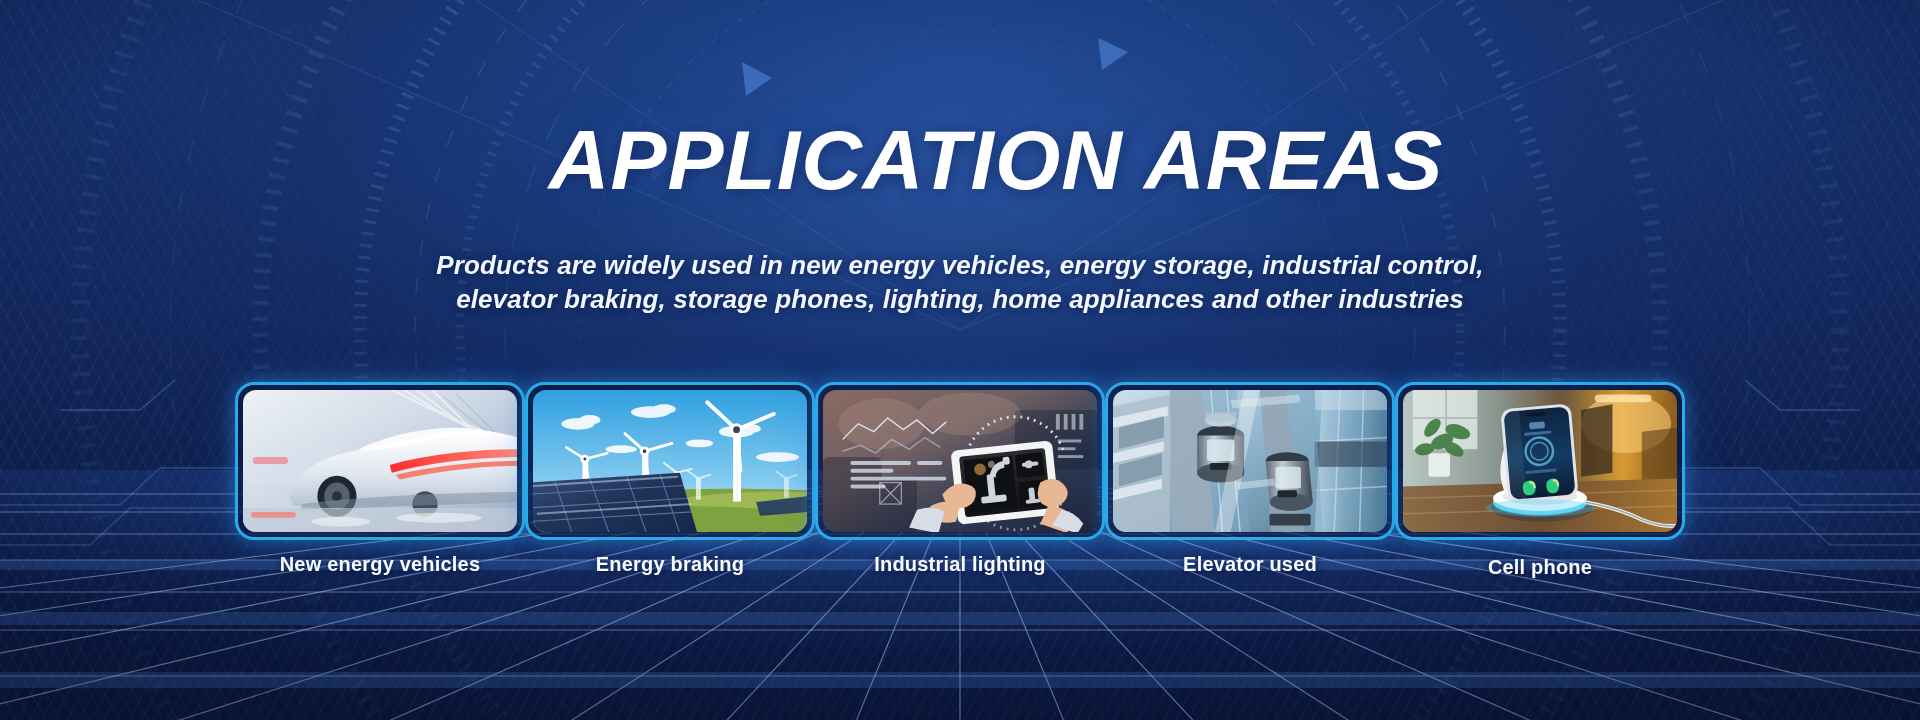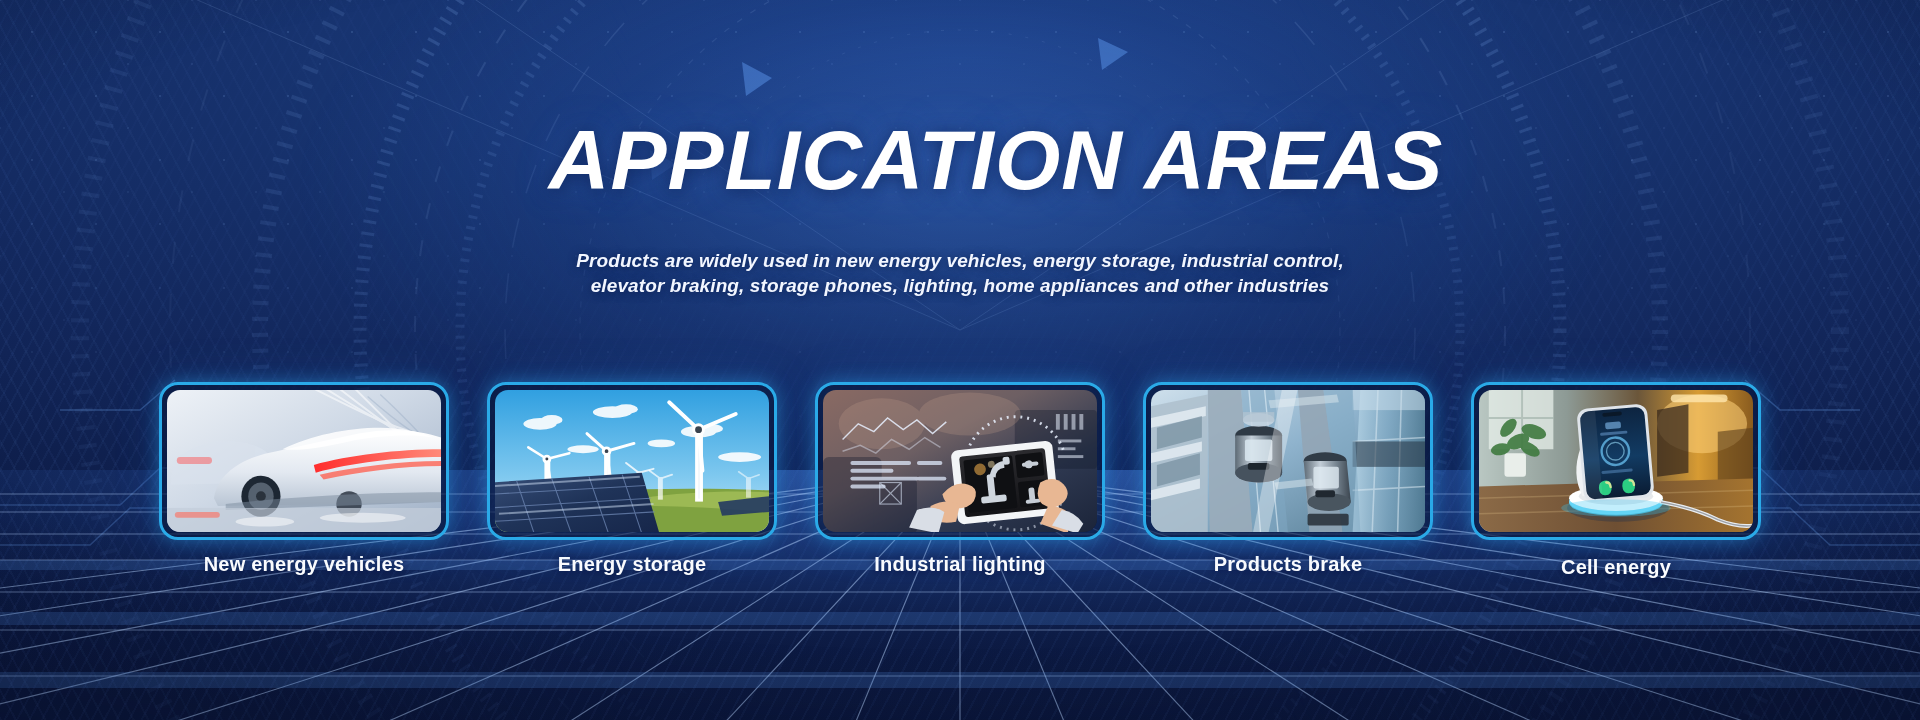--- a/index.html
+++ b/index.html
@@ -59,30 +59,30 @@
   .headline{
     position:absolute; top:118px; left:0; width:1920px; text-align:center;
     font-size:84px; line-height:1; font-weight:bold; font-style:italic;
     letter-spacing:1px; color:#ffffff;
     text-shadow:0 2px 18px rgba(10,30,80,.75), 0 0 42px rgba(90,150,255,.30);
     margin-left:36px;
   }
   .subhead{
     position:absolute; top:249px; left:50%; transform:translateX(-50%);
     width:1130px; text-align:center;
-    font-size:19px; line-height:1.30; font-weight:bold; font-style:italic;
+    font-size:26px; line-height:1.30; font-weight:bold; font-style:italic;
     color:#f2f6ff; letter-spacing:.1px;
     text-shadow:0 1px 10px rgba(8,24,70,.8);
   }
   .subhead .ln{ display:block; white-space:nowrap; }
 
   
   .cards{
     position:absolute; top:382px; left:0; width:1920px; height:230px;
-    display:flex; justify-content:center; align-items:flex-start; gap:38px;
+    display:flex; justify-content:center; align-items:flex-start; 
   }
   .card{ width:290px; position:relative; }
   .frame{
     width:290px; height:158px; border-radius:19px; position:relative;
     border:3px solid #2aaae8; padding:5px; background:rgba(10,26,62,.55);
     box-shadow:0 0 18px rgba(45,165,235,.45), 0 0 44px rgba(40,120,220,.22), inset 0 0 12px rgba(10,28,70,.6);
   }
   .shot{
     width:100%; height:100%; border-radius:13px; overflow:hidden; position:relative;
     background:#0c1c44;
@@ -372,21 +372,21 @@
                 <line x1="96" y1="90" x2="116" y2="148"></line>
                 <line x1="130" y1="88" x2="150" y2="148"></line>
               </g>
               <g stroke="#cfe0f5" stroke-width="2" opacity=".5">
                 <line x1="-6" y1="100" x2="148" y2="90"></line>
                 <line x1="4" y1="128" x2="162" y2="118"></line>
               </g>
             </svg>
           </div>
         </div>
-        <div class="card-label">Energy storage</div>
+        <div class="card-label">Energy braking</div>
       </div>
 
       <div class="card">
         <div class="frame">
           <div class="shot">
             <svg class="sv" viewBox="0 0 280 148" preserveAspectRatio="xMidYMid slice">
               <defs>
                 <linearGradient id="indBg" x1="0" y1="0" x2="1" y2="1">
                   <stop offset="0%" stop-color="#8a6a63"></stop>
                     <stop offset="38%" stop-color="#6d5f63"></stop>
@@ -567,21 +567,21 @@
                 <path d="M120,12 L190,6 L192,14 L122,20 Z"></path>
                 <path d="M126,96 L164,92 L166,99 L128,103 Z"></path>
               </g>
 
               <g opacity=".35" fill="#ffffff">
                 <path d="M134,0 L150,0 L120,148 L104,148 Z"></path>
               </g>
             </svg>
           </div>
         </div>
-        <div class="card-label">Products brake</div>
+        <div class="card-label">Elevator used</div>
       </div>
 
       <div class="card cell">
         <div class="frame">
           <div class="shot">
             <svg class="sv" viewBox="0 0 280 148" preserveAspectRatio="xMidYMid slice">
               <defs>
                 <linearGradient id="roomBg" x1="0" y1="0" x2="1" y2="0">
                   <stop offset="0%" stop-color="#b9c7c2"></stop>
                     <stop offset="32%" stop-color="#8d9a95"></stop>
@@ -657,18 +657,18 @@
                 <rect x="107" y="21" width="16" height="90" fill="#ffffff" opacity=".07"></rect>
               </g>
 
               <path d="M186,116 q34,6 58,18 q20,8 36,6" stroke="#e9ecef" stroke-width="4" fill="none" stroke-linecap="round"></path>
               <path d="M186,116 q34,6 58,18 q20,8 36,6" stroke="#2a2f36" stroke-width="1.4" fill="none" opacity=".4"></path>
 
               <ellipse cx="140" cy="122" rx="56" ry="9" fill="#35c8f5" opacity=".3"></ellipse>
             </svg>
           </div>
         </div>
-        <div class="card-label">Cell energy</div>
+        <div class="card-label">Cell phone</div>
       </div>
 
     </div>
   </div>
 </div>
 
 </body></html>

